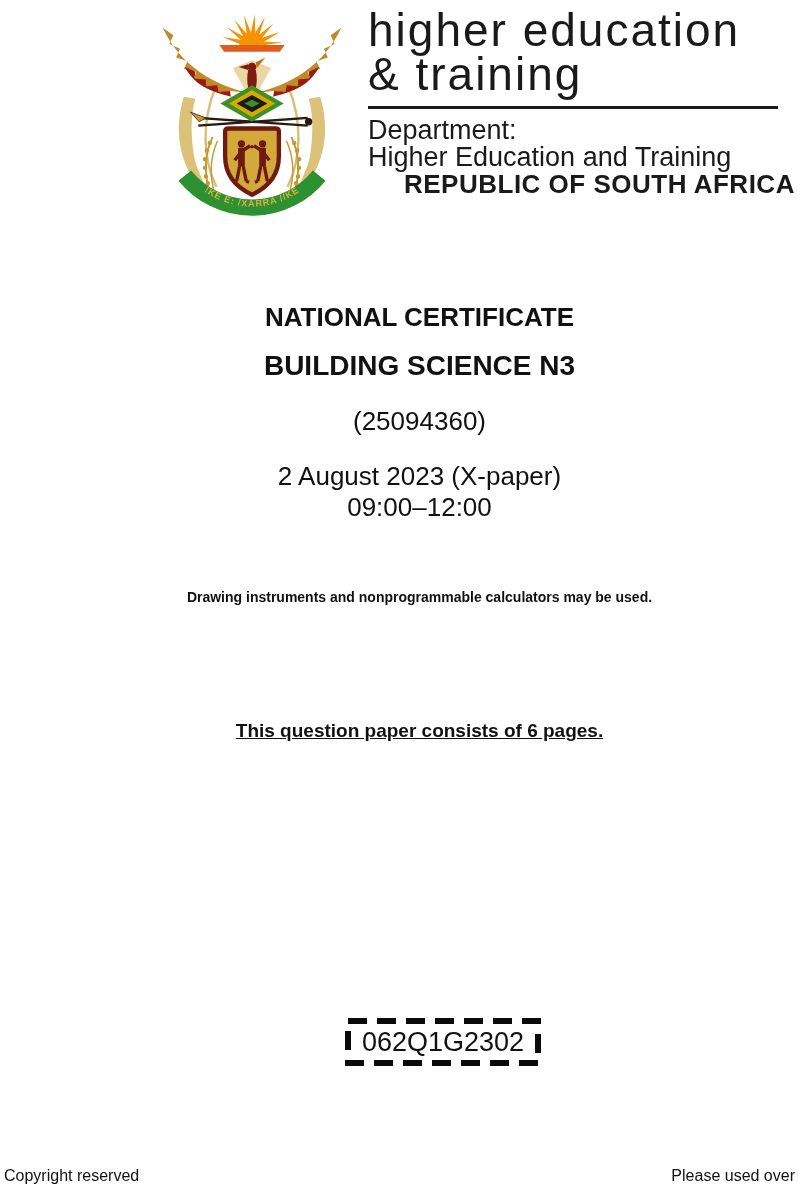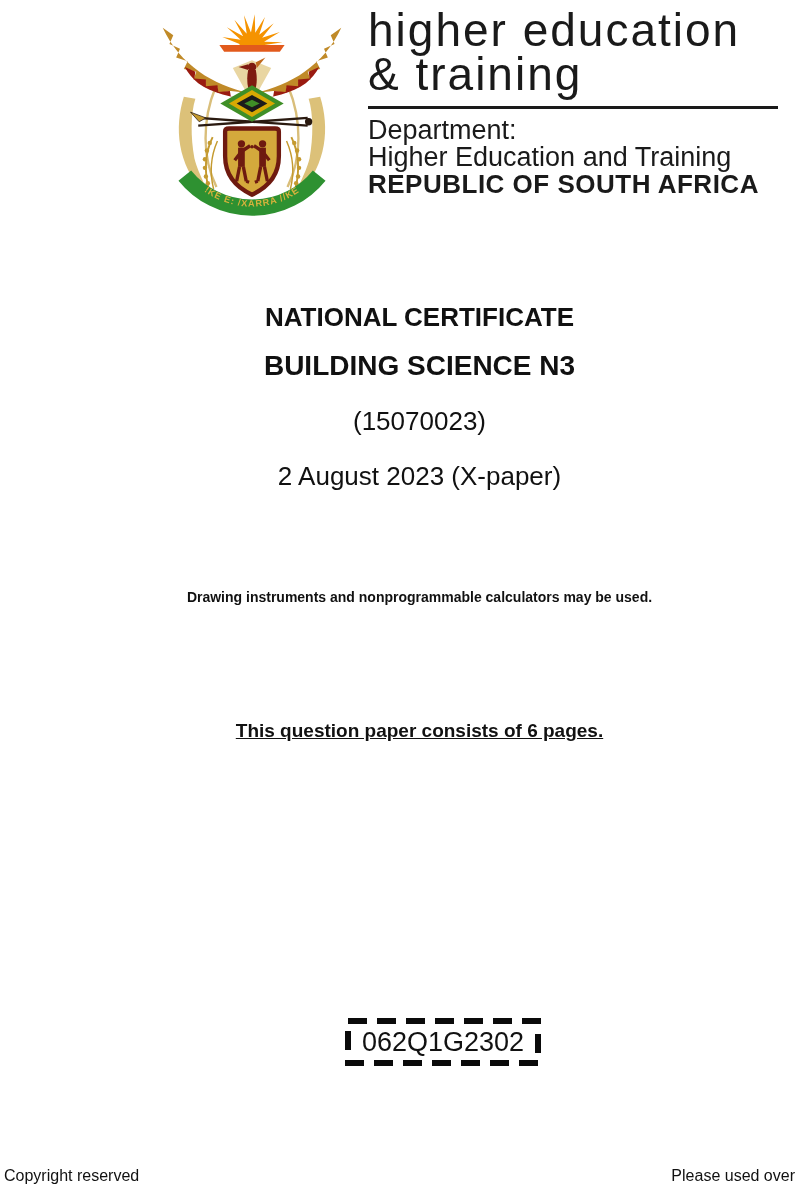--- a/index.html
+++ b/index.html
@@ -11,21 +11,21 @@
     color:#111;
     overflow:hidden;
   }
   
   .coat-of-arms{position:absolute;left:156px;top:12px;width:192px;height:208px;}
   .wordmark{position:absolute;left:368px;top:8px;width:412px;}
   .wm-line{font-size:46px;line-height:44px;letter-spacing:2px;color:#1a1a1a;}
   .wm-rule{margin-top:10px;width:410px;height:3px;background:#1a1a1a;}
   .dept{margin-top:8px;font-size:27px;line-height:27px;color:#1a1a1a;}
   .dept-line{white-space:nowrap;}
-  .dept-country{font-size:26px;font-weight:bold;letter-spacing:0.5px;}
+  .dept-country{font-size:26px;font-weight:bold;letter-spacing:0.5px;margin-left:36px;}
   
   .center-col{position:absolute;left:0;right:0;padding-left:39px;text-align:center;}
   .t-cert{top:302px;font-size:26px;font-weight:bold;line-height:30px;}
   .t-subject{top:350px;font-size:28px;font-weight:bold;line-height:32px;}
   .t-code{top:406px;font-size:26px;line-height:30px;}
   .t-date{top:461px;font-size:26px;font-weight:normal;line-height:31px;}
   .t-note1{top:586px;font-size:14px;font-weight:bold;line-height:22px;}
   .t-note2{top:720px;font-size:19px;font-weight:bold;line-height:22px;text-decoration:underline;}
   
   .code-box{
@@ -134,23 +134,24 @@
     <div class="wm-rule"></div>
     <div class="dept">
       <div class="dept-line">Department:</div>
       <div class="dept-line">Higher Education and Training</div>
       <div class="dept-line dept-country">REPUBLIC OF SOUTH AFRICA</div>
     </div>
   </div>
 
   <div class="center-col t-cert">NATIONAL CERTIFICATE</div>
   <div class="center-col t-subject">BUILDING SCIENCE N3</div>
-  <div class="center-col t-code">(15070023)</div>
+  <div class="center-col t-code">(25094360)</div>
   <div class="center-col t-date">
     <div>2 August 2023 (X-paper)</div>
+    <div>09:00–12:00</div>
   </div>
   <div class="center-col t-note1">Drawing instruments and nonprogrammable calculators may be used.</div>
   <div class="center-col t-note2">This question paper consists of 6 pages.</div>
 
   <div class="code-box">
     <svg width="196" height="48">
       <rect x="3" y="3" width="190" height="42" fill="none" stroke="#0A0A0A" stroke-width="6" stroke-dasharray="19 10"></rect>
     </svg>
     <div class="code-text">062Q1G2302</div>
   </div>

